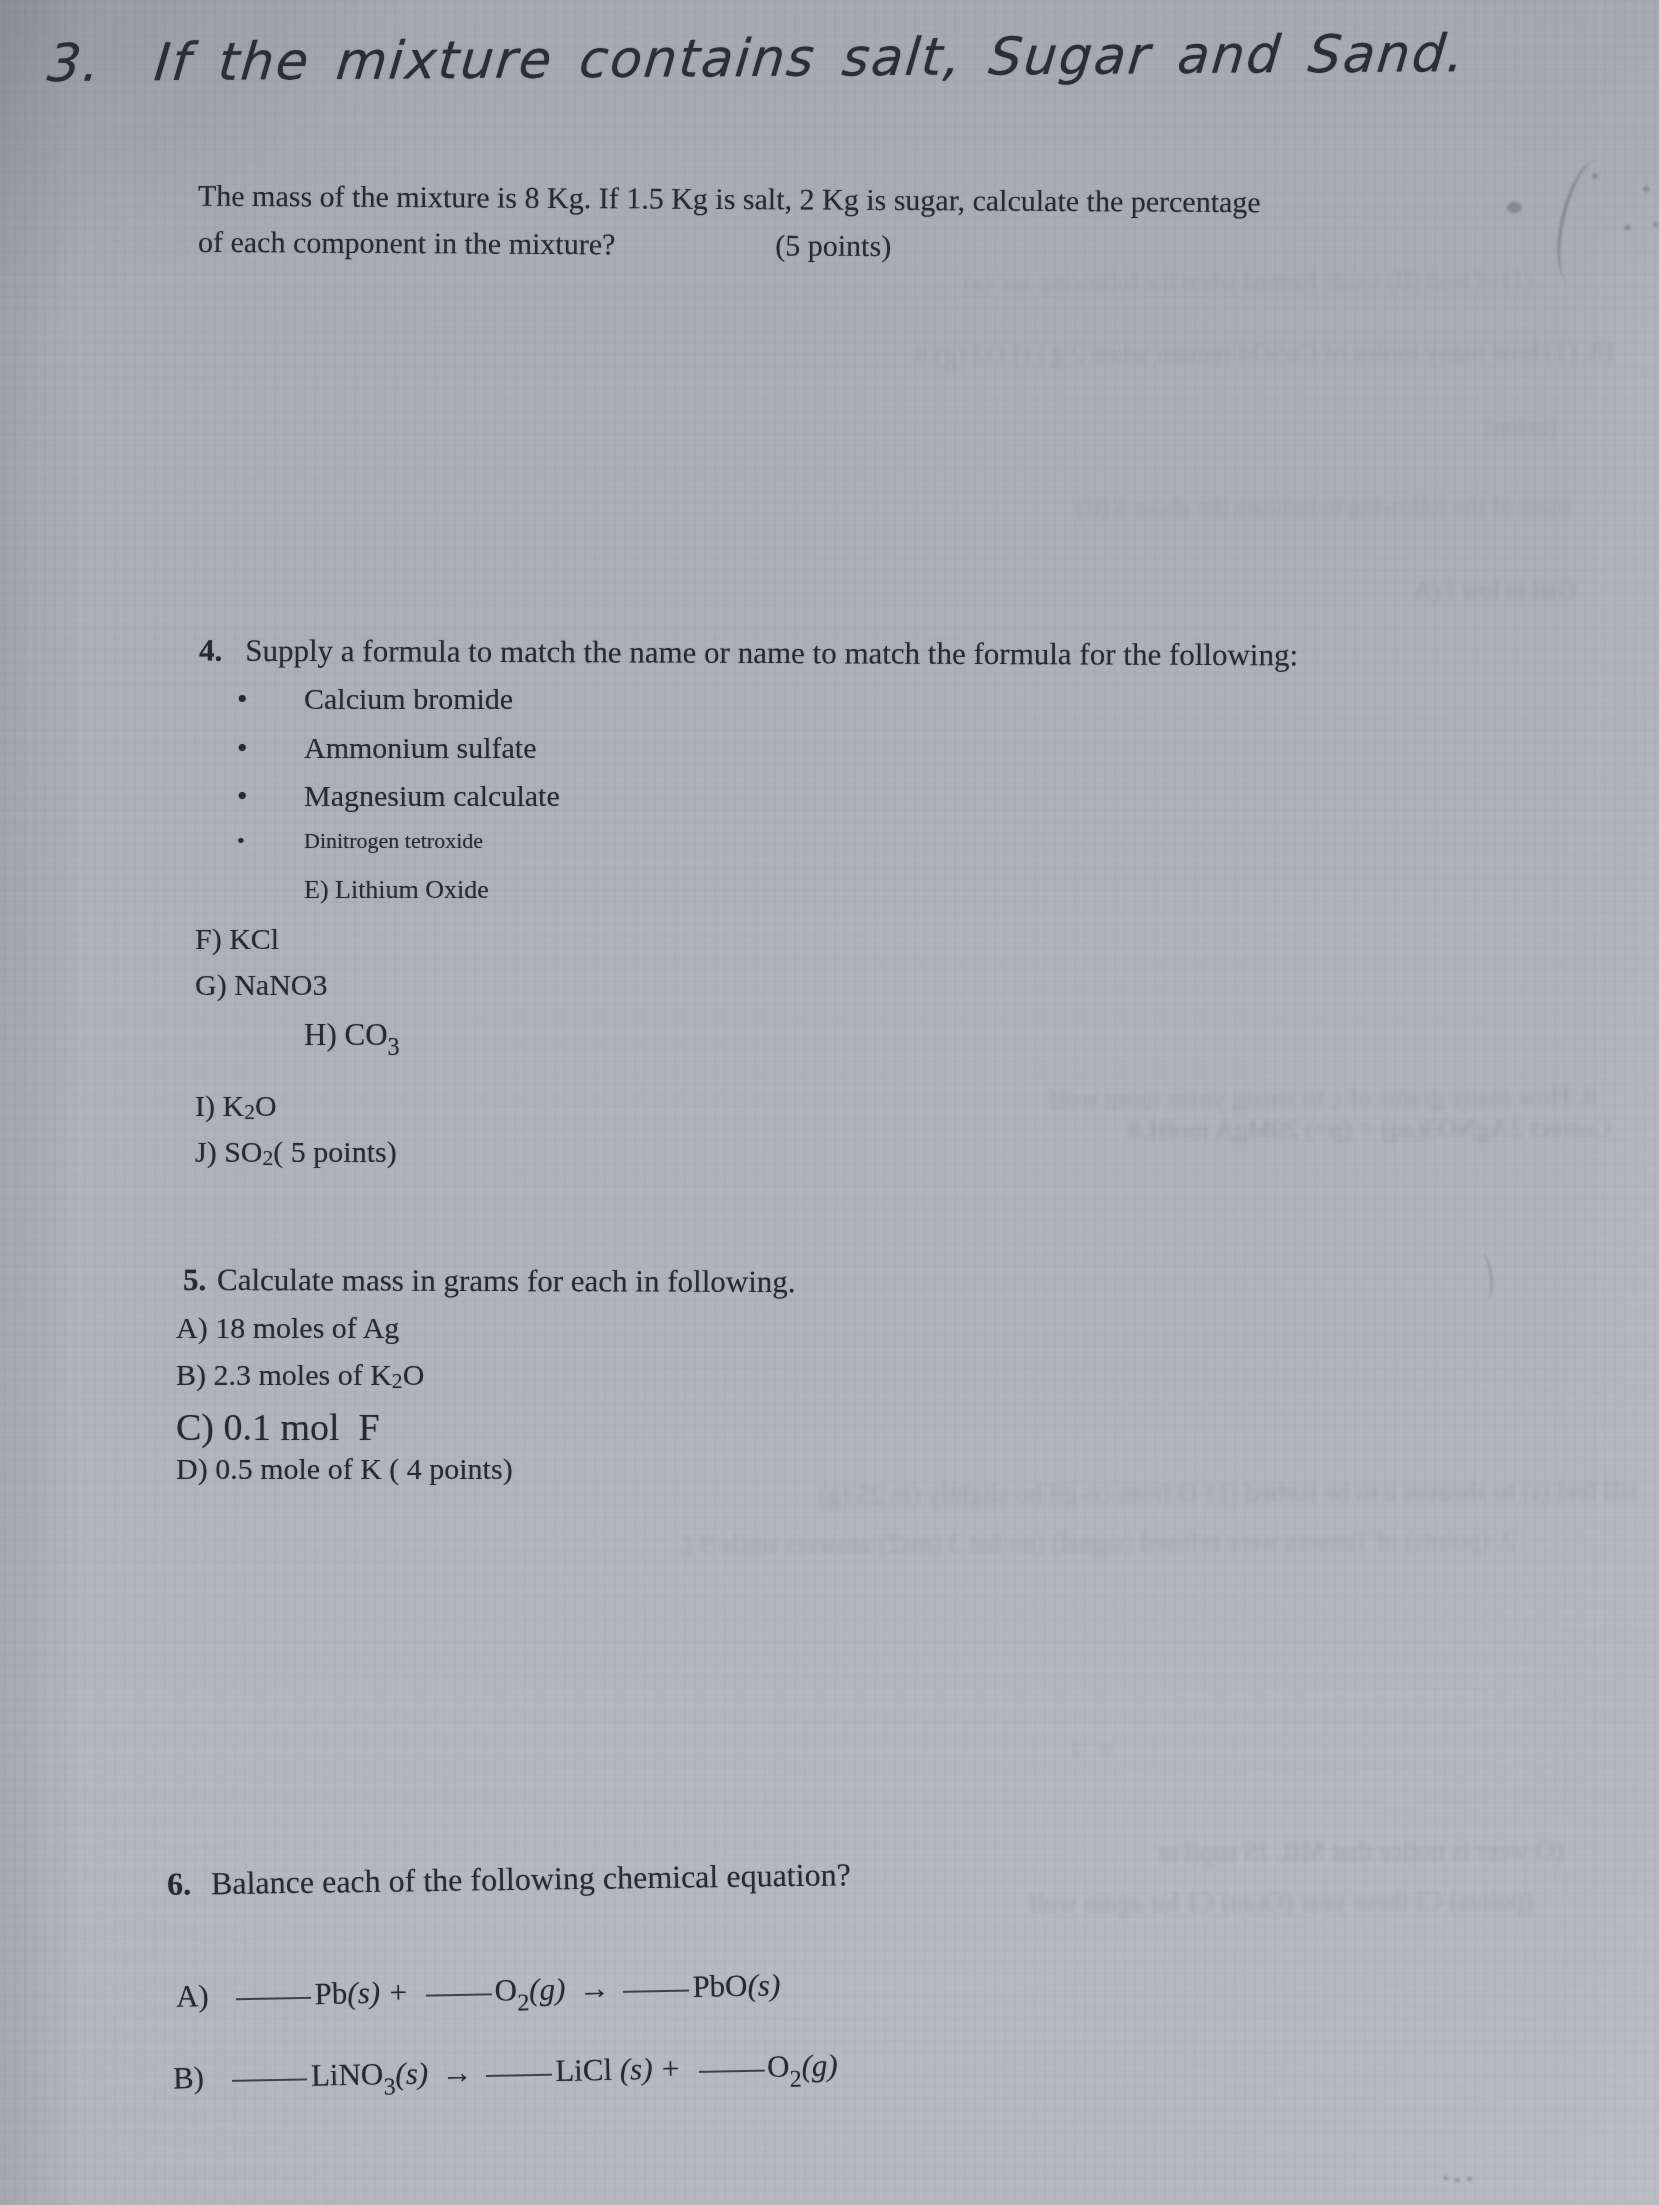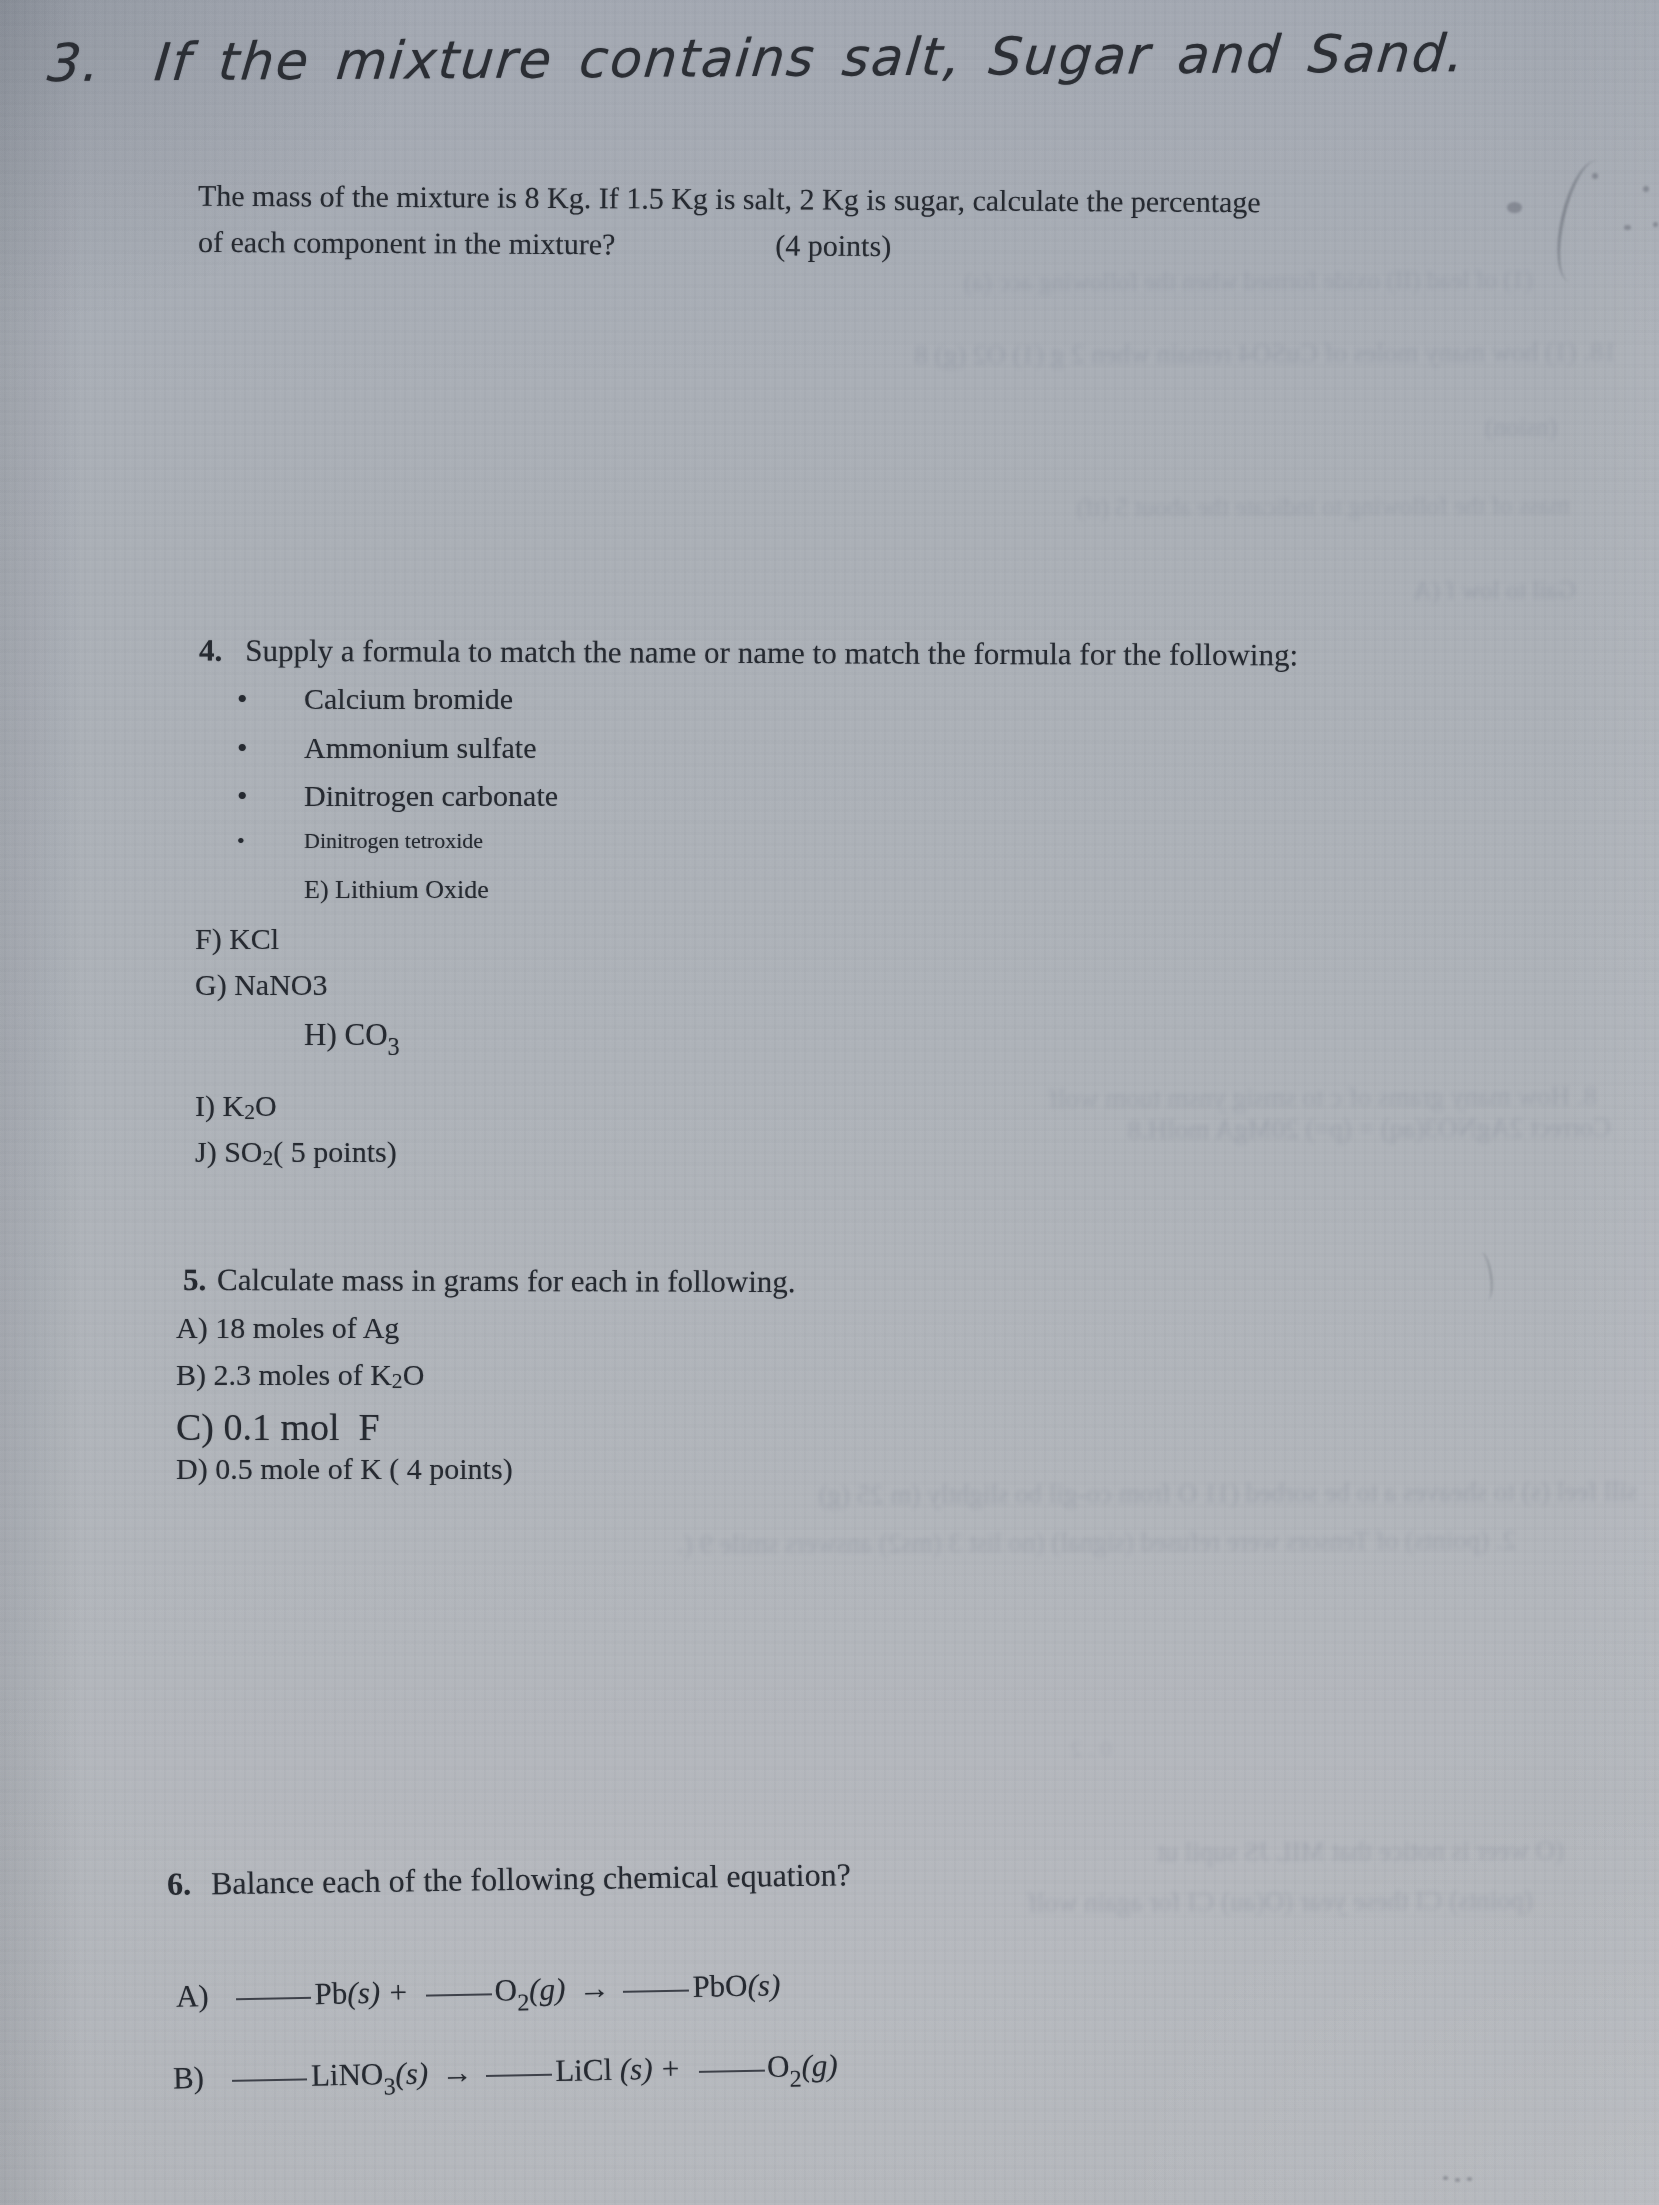--- a/index.html
+++ b/index.html
@@ -55,35 +55,35 @@
   <div class="ghost" style="top:1479px;left:464px;width:1173px;font-size:27px;opacity:0.16;">sill feel (s) to sheaves a to be sorbed (11 O from co-gil bo slightly (m 25 (g)</div>
   <div class="ghost" style="top:1528px;left:373px;width:1143px;font-size:27px;opacity:0.15;">2. (points) of Tensors were refused (signal) (no list 3 (ms2) answers smile 9 (.</div>
   <div class="ghost" style="top:1736px;left:924px;width:188px;font-size:24px;opacity:0.10;">0 . 2</div>
   <div class="ghost" style="top:1837px;left:871px;width:693px;font-size:27px;opacity:0.16;">(O weer is notice that MIL JS supil ut</div>
   <div class="ghost" style="top:1887px;left:830px;width:703px;font-size:27px;opacity:0.16;">(points) CI these year (O(au) CI for again wolf</div>
 
   <div class="hw" style="top:28px;left:48px;">3.&nbsp; If the mixture contains salt, Sugar and Sand.</div>
 
   <div class="print" style="top:182px;left:198px;font-size:30px;transform:rotate(0.35deg);">The mass of the mixture is 8 Kg. If 1.5 Kg is salt, 2 Kg is sugar, calculate the percentage</div>
   <div class="print" style="top:227px;left:198px;font-size:30px;transform:rotate(0.35deg);">
-    <span>of each component in the mixture?</span><span style="margin-left:160px;">(4 points)</span>
+    <span>of each component in the mixture?</span><span style="margin-left:160px;">(5 points)</span>
   </div>
 
   <div class="print" style="top:635px;left:199px;font-size:31px;transform:rotate(0.25deg);">
     <span class="num" style="margin-right:23px;">4.</span><span>Supply a formula to match the name or name to match the formula for the following:</span>
   </div>
 
   <div class="print" style="top:682px;left:237px;font-size:30px;">
     <span class="bullet">•</span><span>Calcium bromide</span>
   </div>
   <div class="print" style="top:731px;left:237px;font-size:30px;">
     <span class="bullet">•</span><span>Ammonium sulfate</span>
   </div>
   <div class="print" style="top:779px;left:237px;font-size:30px;">
-    <span class="bullet">•</span><span>Dinitrogen carbonate</span>
+    <span class="bullet">•</span><span>Magnesium calculate</span>
   </div>
   <div class="print" style="top:828px;left:237px;font-size:22px;">
     <span class="bullet">•</span><span>Dinitrogen tetroxide</span>
   </div>
 
   <div class="print" style="top:875px;left:304px;font-size:26px;">E) Lithium Oxide</div>
   <div class="print" style="top:922px;left:195px;font-size:30px;">F) KCl</div>
   <div class="print" style="top:968px;left:195px;font-size:30px;">G) NaNO3</div>
   <div class="print" style="top:1017px;left:304px;font-size:31px;">
     <span>H) CO</span><span class="sb">3</span>

